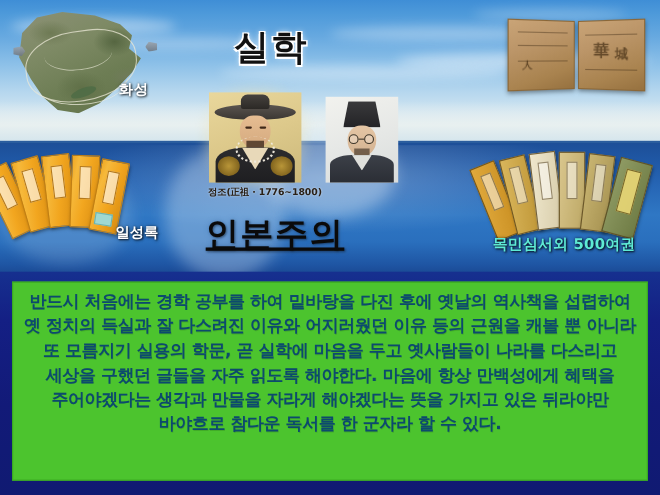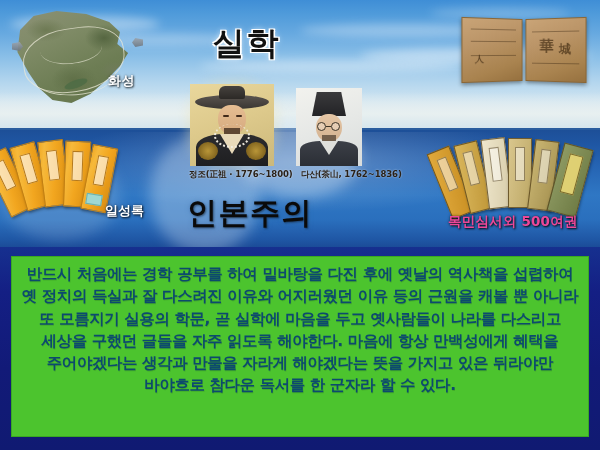--- a/index.html
+++ b/index.html
@@ -219,21 +219,21 @@
       background: linear-gradient(100deg,#efe7cd,#d7cca9); }
   .mokmin .bk.m4 { left: 56px; top: 2px; transform: rotate(0deg);
       background: linear-gradient(100deg,#d9c68d,#bda865); }
   .mokmin .bk.m5 { left: 75px; top: 4px; transform: rotate(7deg);
       background: linear-gradient(100deg,#c8b471,#a79352); }
   .mokmin .bk.m6 { left: 94px; top: 8px; transform: rotate(15deg); width: 30px;
       background: linear-gradient(100deg,#8e9a63,#6f7c45); }
   .mokmin .bk.m6 .ttl { width: 14px; height: 40px; background: rgba(240,220,120,.85); border-color:#7a6a2c; }
   .label-mokmin {
     position: absolute; left: 448px; top: 213px;
-    font-size: 13.5px; font-weight: bold; color: #ec4899;
+    font-size: 13.5px; font-weight: bold; color: #5eead4;
     text-shadow: 1px 1px 2px rgba(0,0,0,.85), 0 0 3px rgba(0,0,0,.6);
     letter-spacing: .2px;
   }
 
   
   .portrait { position: absolute; }
   .portrait .glowbox {
     position: absolute; inset: -6px; border-radius: 8px;
     background: radial-gradient(ellipse at 50% 50%, rgba(250,235,180,.85) 0%, rgba(240,225,170,.35) 55%, rgba(240,225,170,0) 80%);
     filter: blur(4px);
@@ -335,20 +335,21 @@
     font-size: 32px; font-weight: bold; color: #111111; letter-spacing: 2px;
     text-shadow:
       -1.4px -1.4px 0 #fff, 1.4px -1.4px 0 #fff,
       -1.4px 1.4px 0 #fff, 1.4px 1.4px 0 #fff,
       0 0 6px rgba(255,255,255,.9);
   }
   .heading-inbon {
     position: absolute; left: 0; top: 193px; width: 500px; text-align: center;
     font-size: 30px; font-weight: bold; color: #0a0a0a; letter-spacing: 1.5px;
     text-shadow: 0 0 5px rgba(60,110,170,.55), 1px 1px 2px rgba(0,0,0,.5);
+    text-decoration: underline;
   }
 
   
   .quote-panel {
     position: absolute; left: 11px; top: 256px; width: 578px; height: 181px;
     background: #4cc42e;
     border: 1.5px solid #3aa821;
     padding: 6px 8px 4px 8px;
   }
   .quote-body {
@@ -476,21 +477,20 @@
       <div class="pd-hat"></div>
       <div class="pd-face"></div>
       <div class="pd-glass l"></div>
       <div class="pd-glass r"></div>
       <div class="pd-bridge"></div>
       <div class="pd-beard"></div>
       <div class="pd-robe"></div>
       <div class="pd-collar"></div>
     </div>
   </div>
-  <div class="cap dasan">다산(茶山, 1762~1836)</div>
 
   <div class="heading-silhak">실학</div>
   <div class="heading-inbon">인본주의</div>
 
   <div class="quote-panel">
     <div class="quote-body">반드시 처음에는 경학 공부를 하여 밑바탕을 다진 후에 옛날의 역사책을 섭렵하여 옛 정치의 득실과 잘 다스려진 이유와 어지러웠던 이유 등의 근원을 캐볼 뿐 아니라 또 모름지기 실용의 학문, 곧 실학에 마음을 두고 옛사람들이 나라를 다스리고 세상을 구했던 글들을 자주 읽도록 해야한다. 마음에 항상 만백성에게 혜택을 주어야겠다는 생각과 만물을 자라게 해야겠다는 뜻을 가지고 있은 뒤라야만 바야흐로 참다운 독서를 한 군자라 할 수 있다.</div>
   </div>
 
 </div>
 

